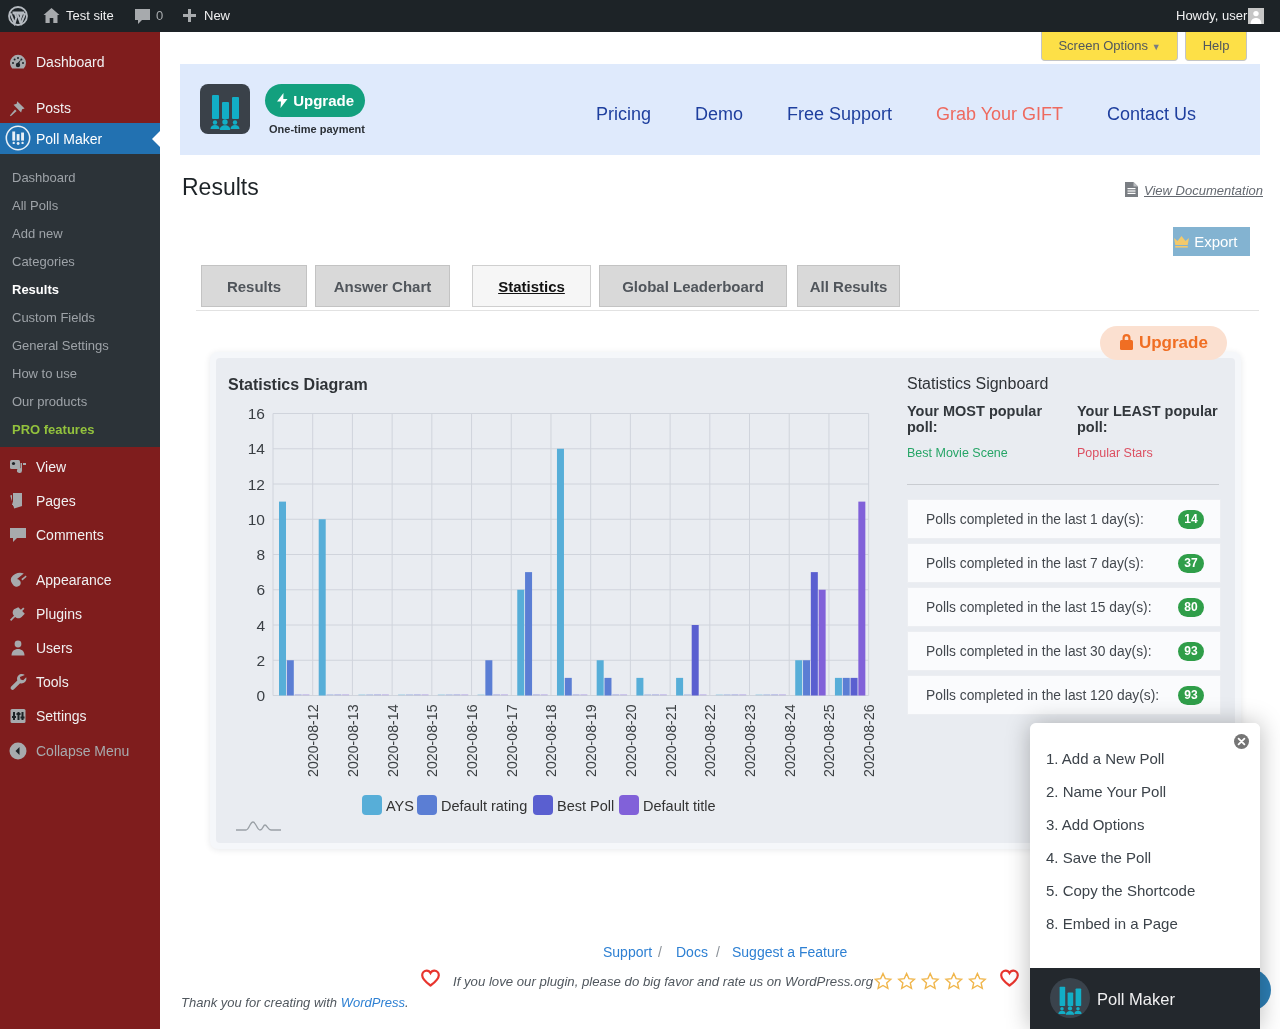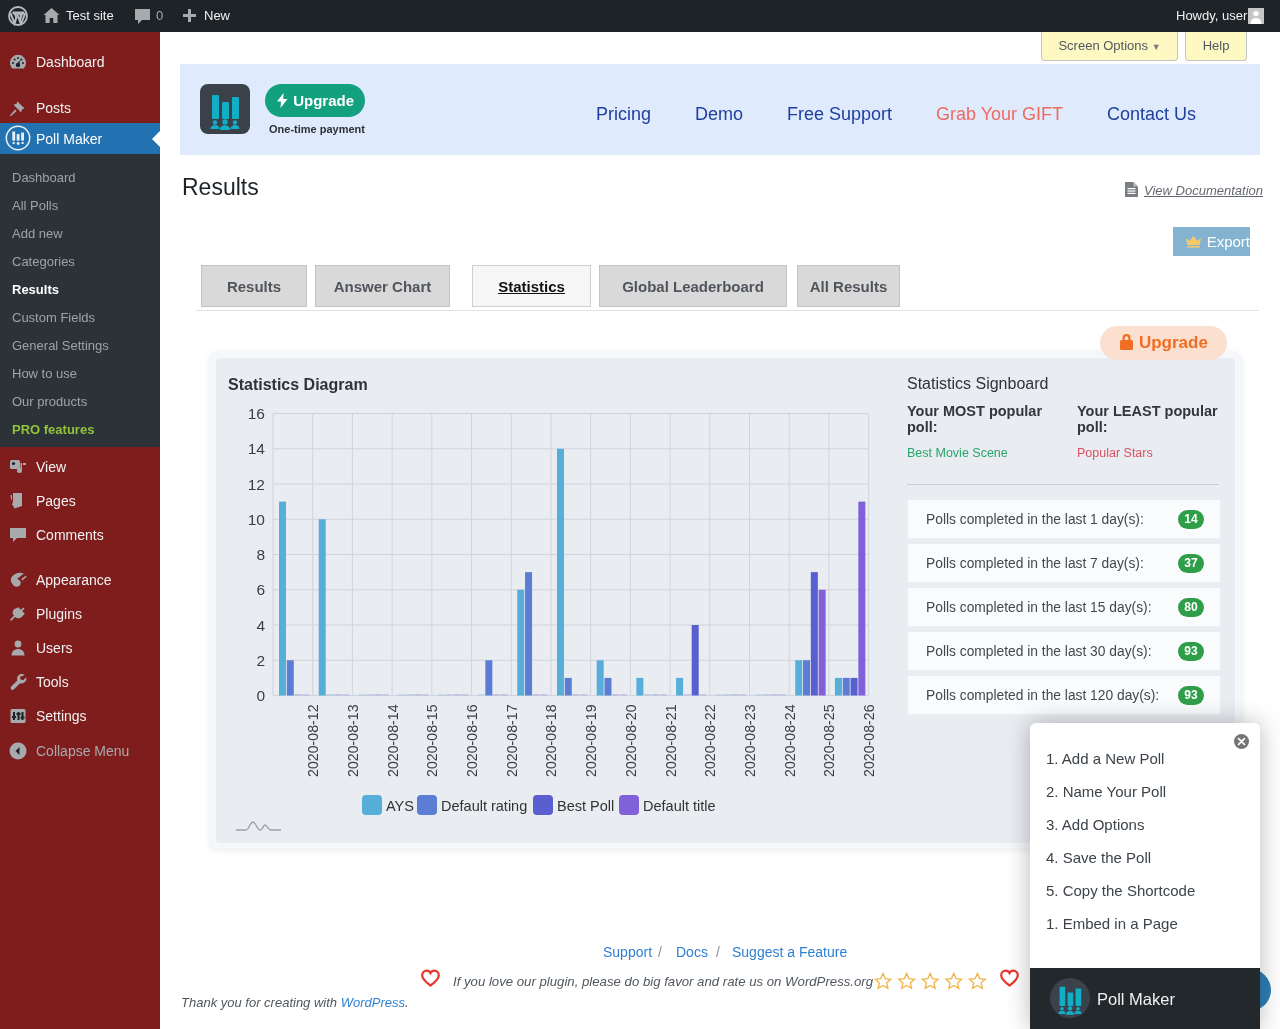--- a/index.html
+++ b/index.html
@@ -8,21 +8,21 @@
   .abs { position:absolute; }
   #adminbar { position:absolute; left:0; top:0; width:1280px; height:32px; background:#1d2327; color:#f0f0f1; font-size:13px; z-index:50; }
   #sidebar { position:absolute; left:0; top:32px; width:160px; height:997px; background:#7f1d1d; z-index:40; }
   #submenu { position:absolute; left:0; top:122px; width:160px; height:293px; background:#2c3338; }
   .mi { position:absolute; left:0; width:160px; height:34px; color:#f0f0f1; font-size:14px; }
   .mi .ico { position:absolute; left:8px; top:7px; width:20px; height:20px; }
   .mi .lbl { position:absolute; left:36px; top:9px; }
   .smi { position:absolute; left:12px; color:#9ea3a8; font-size:13px; }
   #content-bg { position:absolute; left:160px; top:32px; width:1120px; height:997px; background:#ffffff; }
   #band { position:absolute; left:180px; top:64px; width:1080px; height:91px; background:#dfeafc; }
-  .so-tab { position:absolute; top:32px; height:29px; background:#fef9c3; border:1px solid #c3c4c7; border-top:none; border-radius:0 0 4px 4px; color:#50575e; font-size:13px; text-align:center; line-height:27px; padding:0 12px; }
+  .so-tab { position:absolute; top:32px; height:29px; background:#fde047; border:1px solid #c3c4c7; border-top:none; border-radius:0 0 4px 4px; color:#50575e; font-size:13px; text-align:center; line-height:27px; padding:0 12px; }
   .navlink { position:absolute; top:104px; font-size:18px; color:#1e3f9e; }
   h1.pagetitle { position:absolute; left:182px; top:174px; font-size:23px; font-weight:400; color:#1d2327; }
   .tab { position:absolute; top:265px; height:42px; background:#d9d9d9; border:1px solid #c3c3c3; color:#50555b; font-weight:bold; font-size:15px; text-align:center; }
   .tab span { display:inline-block; margin-top:12px; }
   #panel { position:absolute; left:210px; top:352px; width:1031px; height:497px; background:#f5f7fa; border-radius:8px; box-shadow:0 1px 6px rgba(30,40,60,0.10); }
   #graybox { position:absolute; left:216px; top:358px; width:1019px; height:485px; background:#e9ecf1; border-radius:4px; }
   .rowitem { position:absolute; left:691px; width:314px; height:40px; background:#fafbfd; border:1px solid #eceef2; }
   .rowitem .t { position:absolute; left:18px; top:12px; font-size:13.8px; color:#43484e; }
   .badge { position:absolute; right:16px; top:10px; width:26px; height:19px; background:#2f9e49; border-radius:10px; color:#fff; font-size:12px; font-weight:bold; text-align:center; line-height:19px; }
   #widget { position:absolute; left:1030px; top:723px; width:230px; height:306px; z-index:60; box-shadow:0 0 24px rgba(0,0,0,0.28); border-radius:6px 6px 0 0; }
@@ -203,21 +203,21 @@
 <span class="navlink" style="left:1107px">Contact Us</span>
 <h1 class="pagetitle">Results</h1>
 <svg class="abs" style="left:1125px;top:182px" width="13" height="15" viewBox="0 0 13 15">
     <path d="M0 0 h8.5 l4.5 4.5 V15 H0 z" fill="#7a7e83"></path>
     <path d="M8.5 0 l4.5 4.5 h-4.5 z" fill="#b9bcbf"></path>
     <rect x="2.5" y="6" width="8" height="1.2" fill="#fff"></rect>
     <rect x="2.5" y="8.4" width="8" height="1.2" fill="#fff"></rect>
     <rect x="2.5" y="10.8" width="8" height="1.2" fill="#fff"></rect>
   </svg>
 <span class="abs" style="left:1144px;top:183px;font-size:13px;font-style:italic;color:#646970;text-decoration:underline">View Documentation</span>
-<div class="abs" style="left:1173px;top:227px;width:77px;height:29px;background:#83b3d1;color:#fff;font-size:15px;text-align:right;line-height:29px">
+<div class="abs" style="left:1173px;top:227px;width:77px;height:29px;background:#83b3d1;color:#fff;font-size:15px;text-align:left;line-height:29px">
   <svg style="vertical-align:-2px" width="17" height="14" viewBox="0 0 17 14">
       <path d="M1 3 l3.5 3 4-5 4 5 L16 3 l-1.3 7 H2.3 z" fill="#f3c96b"></path>
       <rect x="2.2" y="11" width="12.6" height="1.6" fill="#f3c96b"></rect>
     </svg> Export
 </div>
 <div class="tab" style="left:201px;width:106px"><span>Results</span></div>
 <div class="tab" style="left:315px;width:135px"><span>Answer Chart</span></div>
 <div class="tab" style="left:472px;width:119px;background:#f6f6f6;border-color:#cfcfcf"><span style="color:#111;text-decoration:underline">Statistics</span></div>
 <div class="tab" style="left:599px;width:188px"><span>Global Leaderboard</span></div>
 <div class="tab" style="left:797px;width:103px"><span>All Results</span></div>
@@ -410,21 +410,21 @@
   <div class="card">
     <svg class="abs" style="left:204px;top:11px" width="15" height="15" viewBox="0 0 15 15">
         <circle cx="7.5" cy="7.5" r="7.5" fill="#757575"></circle>
         <path d="M4.6 4.6 L10.4 10.4 M10.4 4.6 L4.6 10.4" stroke="#fff" stroke-width="1.8" stroke-linecap="round"></path>
       </svg>
     <span class="witem" style="top:27px">1. Add a New Poll</span>
     <span class="witem" style="top:60px">2. Name Your Poll</span>
     <span class="witem" style="top:93px">3. Add Options</span>
     <span class="witem" style="top:126px">4. Save the Poll</span>
     <span class="witem" style="top:159px">5. Copy the Shortcode</span>
-    <span class="witem" style="top:192px">1. Embed in a Page</span>
+    <span class="witem" style="top:192px">8. Embed in a Page</span>
   </div>
   <div class="bar">
     <svg class="abs" style="left:20px;top:10px" width="40" height="40" viewBox="0 0 50 50">
       <circle cx="25" cy="25" r="25" fill="#3a434c"></circle>
       <rect x="12" y="11" width="7" height="24" rx="1" fill="#12aec6"></rect>
       <rect x="22" y="18" width="7" height="17" rx="1" fill="#12aec6"></rect>
       <rect x="32" y="13" width="7" height="22" rx="1" fill="#12aec6"></rect>
       <circle cx="15" cy="38.5" r="2.2" fill="#12aec6"></circle>
         <path d="M10.5 45 c0-2.6 2-4 4.5-4 s4.5 1.4 4.5 4 z" fill="#12aec6"></path>
       <circle cx="25" cy="38" r="2.7" fill="#12aec6"></circle>

